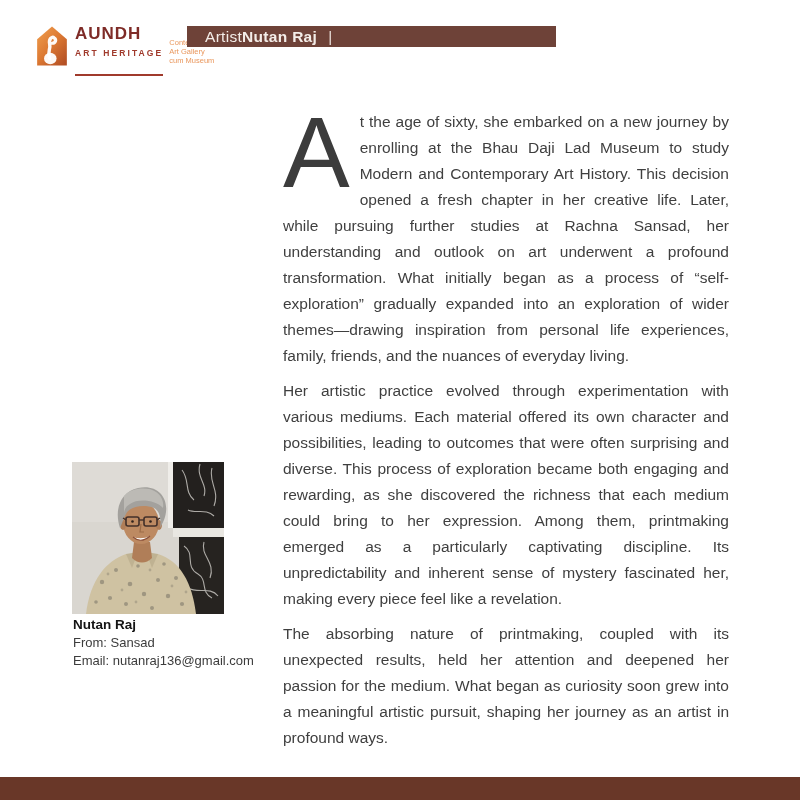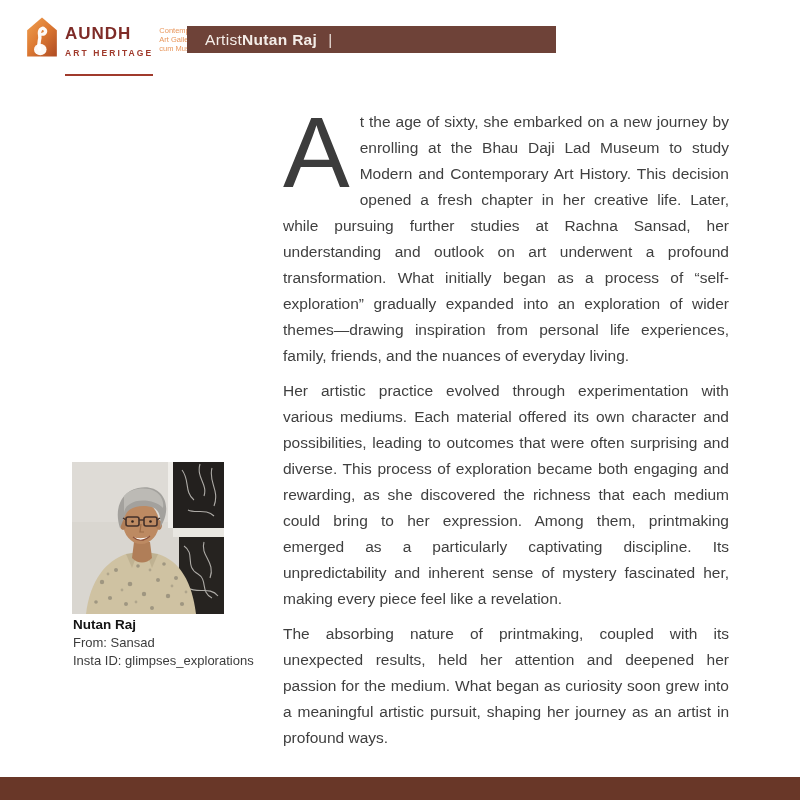--- a/index.html
+++ b/index.html
@@ -2,38 +2,38 @@
 <html><head>
 <meta charset="utf-8">
 <style>
   html,body { margin:0; padding:0; background:#ffffff; }
   #page {
     position:relative; width:800px; height:800px; background:#ffffff;
     overflow:hidden; font-family:"Liberation Sans", sans-serif;
   }
 
   
-  .logo { position:absolute; left:26px; top:16px; display:flex; align-items:flex-start; }
+  .logo { position:absolute; left:36px; top:16px; display:flex; align-items:center; }
   .logo-icon { width:32px; height:42px; flex:0 0 auto; }
   .logo-textblock { margin-left:7px; padding-top:9px; }
   .logo-name {
     font-size:17px; font-weight:bold; color:#7e2b27; letter-spacing:1px;
     line-height:17px; display:block;
   }
   .logo-subname {
     font-size:8.5px; font-weight:bold; color:#a03a2c; letter-spacing:2.1px;
     line-height:10px; display:inline-block; border-bottom:2px solid #a03a2c;
     padding-bottom:16px; margin-top:1px;
   }
   .logo-tagline { margin-left:6px; padding-top:10px; }
   .logo-tagline div { font-size:7.5px; line-height:9px; color:#e9975d; }
 
   
   .header-bar {
-    position:absolute; left:187px; top:26px; width:369px; height:27px;
+    position:absolute; left:187px; top:26px; width:369px; height:21px;
     background:#6e4238; color:#f4ede8; display:flex; align-items:center;
     padding-left:18px; box-sizing:border-box; font-size:15.5px; letter-spacing:0.3px;
   }
   .header-bar .bold { font-weight:bold; }
   .header-bar .sep { margin:0 11px; opacity:0.9; }
 
   
   .article {
     position:absolute; left:283px; top:109px; width:446px;
     color:#3f3f3f; font-size:15.5px; line-height:26px; text-align:justify;
@@ -166,18 +166,18 @@
       <path d="M69 62 L68 70 L72 70" stroke="#9c6c48" stroke-width="1.2" fill="none"></path>
 
       <path d="M61 75 Q69 82 78 74 Q70 78 61 75 Z" fill="#ffffff"></path>
       <path d="M61 75 Q69 82 78 74" stroke="#8a4f38" stroke-width="1.1" fill="none"></path>
     </svg>
   </div>
 
   <div class="profile-caption">
     <div class="profile-name">Nutan Raj</div>
     <div class="profile-line">From: Sansad</div>
-    <div class="profile-line">Insta ID: glimpses_explorations</div>
+    <div class="profile-line">Email: nutanraj136@gmail.com</div>
   </div>
 
   <div class="footer-bar"></div>
 
 </div>
 
 </body></html>

